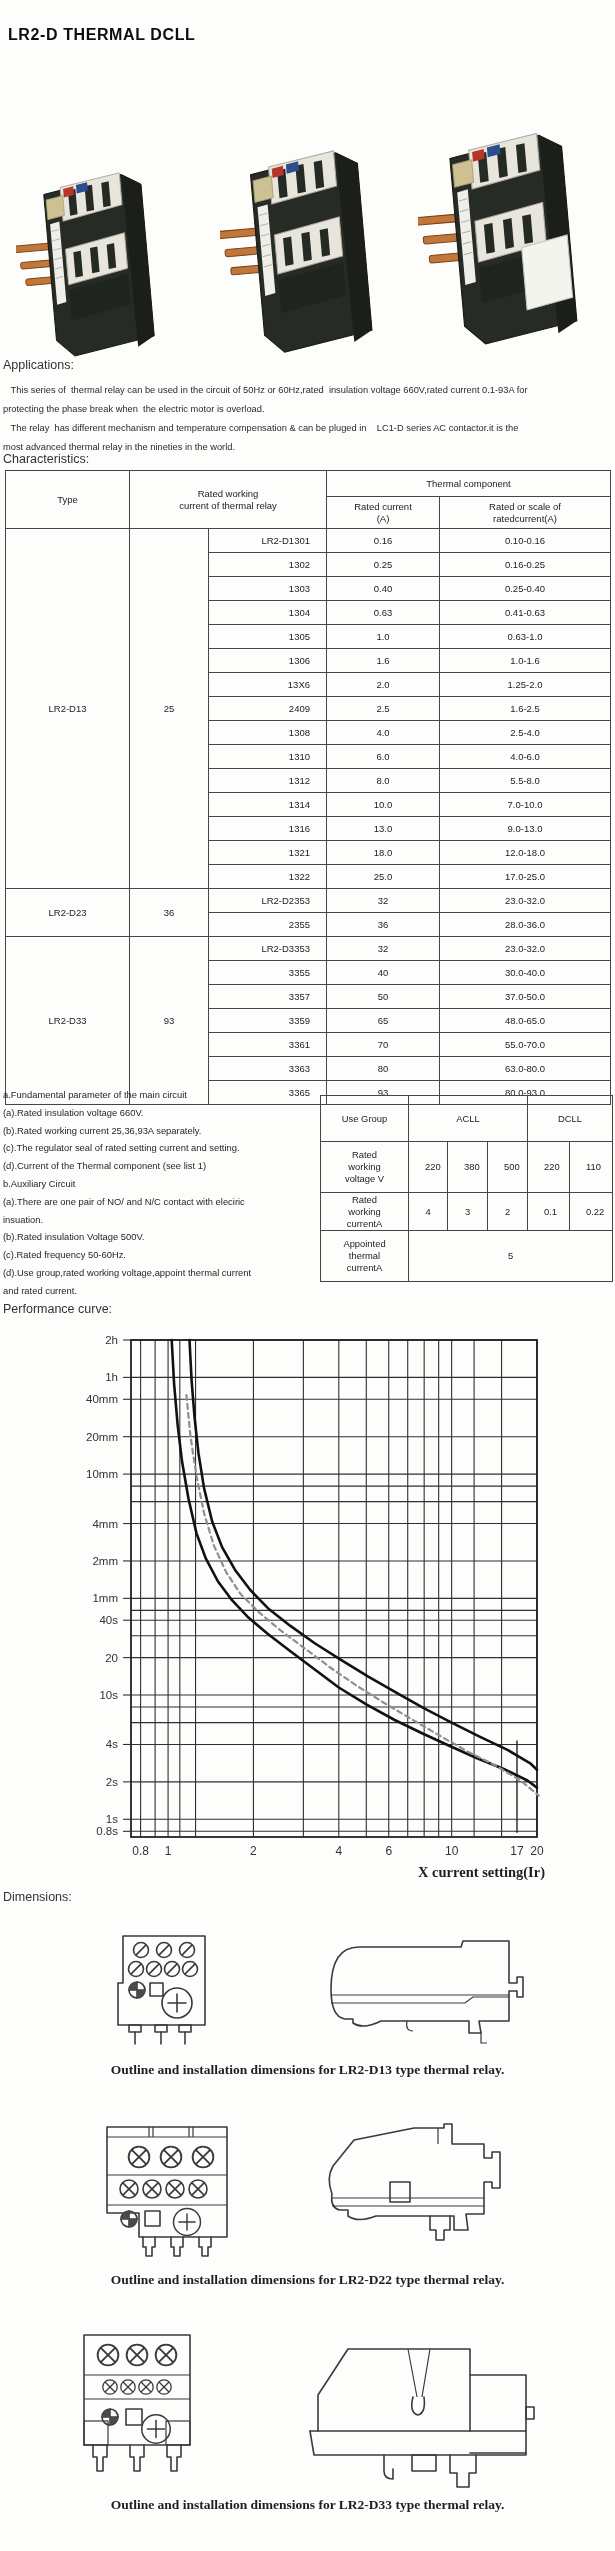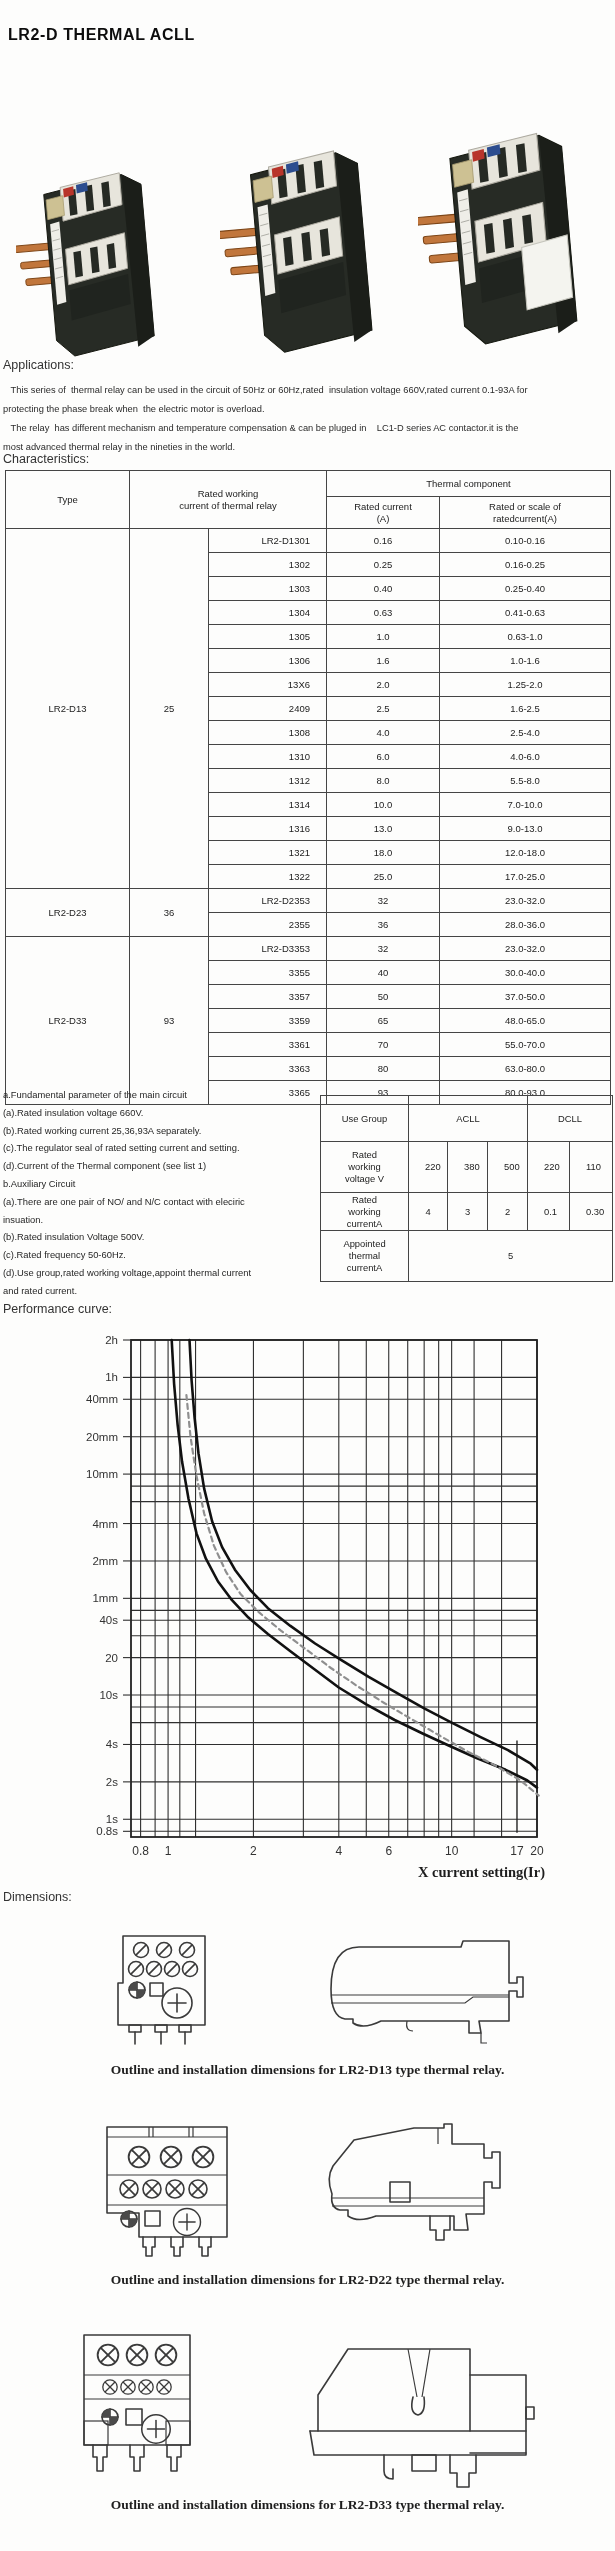--- a/index.html
+++ b/index.html
@@ -92,21 +92,21 @@
         <path class="qd" d="M0,0 L0,8 A8 8 0 0 0 8,0 Z"></path>
       </g>
       <g id="sc-big">
         <circle class="ln" r="15"></circle>
         <line class="ln" x1="-9" y1="0" x2="9" y2="0"></line>
           <line class="ln" x1="0" y1="-9" x2="0" y2="9"></line>
       </g>
     </defs>
   </svg>
 
-  <div class="page-title">LR2-D THERMAL ACLL</div>
+  <div class="page-title">LR2-D THERMAL DCLL</div>
 
   <svg class="photo-svg" style="left:16px;top:155px;" width="141" height="215" viewBox="0 0 150 220">
       <use href="#relay"></use>
     </svg>
   <svg class="photo-svg" style="left:220px;top:133px;" width="155" height="233" viewBox="0 0 150 220">
       <use href="#relay"></use>
     </svg>
   <svg class="photo-svg" style="left:418px;top:117px;" width="162" height="239" viewBox="0 0 150 220">
     <use href="#relay"></use>
     <polygon points="95,122 138,114 138,172 95,180" fill="#f4f4ef" stroke="#c5c5bc" stroke-width="1" transform="rotate(-5 75 110)"></polygon>
@@ -293,21 +293,21 @@
       <td>500</td>
       <td>220</td>
       <td>110</td>
     </tr>
     <tr style="height:38px;margin-top:42px;">
       <td>Rated working currentA</td>
       <td>4</td>
       <td>3</td>
       <td>2</td>
       <td>0.1</td>
-      <td>0.30</td>
+      <td>0.22</td>
     </tr>
     <tr style="height:51px;">
       <td>Appointed thermal currentA</td>
       <td colspan="5">5</td>
     </tr>
   </tbody>
     </table>
 
   <div class="sec-heading" style="top:1302px;">Performance curve:</div>
   <svg class="chart-svg" width="615" height="565" viewBox="0 0 615 565">

